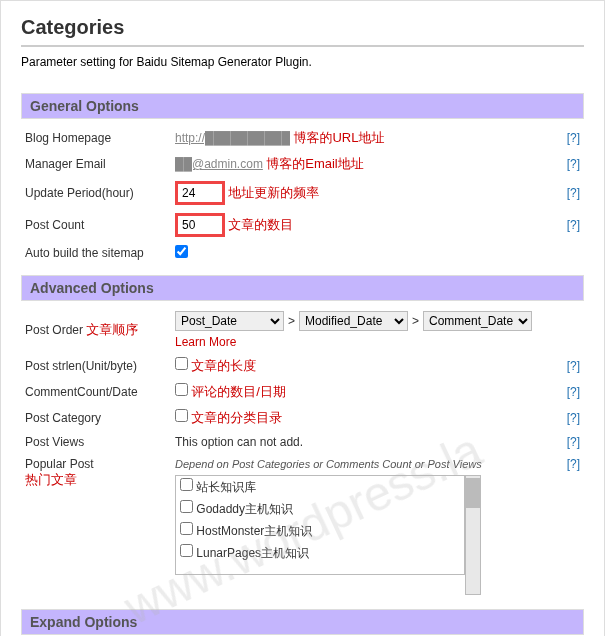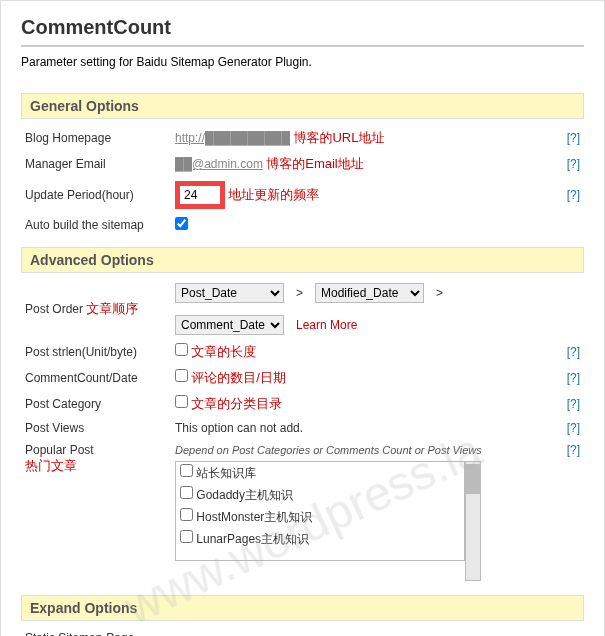--- a/index.html
+++ b/index.html
@@ -25,21 +25,21 @@
     }
     .description {
       color: #000000;
       margin-bottom: 14px;
       font-size: 12px;
     }
     .section-title {
       font-size: 14px;
       font-weight: bold;
       color: #555;
-      background: #fef9c3;
+      background: #c4b5fd;
       border: 1px solid #ddd;
       padding: 4px 8px;
       margin: 10px 0 6px 0;
       display: inline-block;
       width: 100%;
     }
     table.options-table {
       width: 100%;
       border-collapse: collapse;
     }
@@ -59,37 +59,37 @@
       width: 30px;
       text-align: right;
       color: #2271b1;
       font-size: 12px;
     }
     .red-text {
       color: #cc0000;
       font-size: 13px;
     }
     input[type="text"] {
-      border: 5px solid #ef4444;
+      border: 3px solid #ef4444;
       padding: 2px 4px;
       font-size: 12px;
       width: 120px;
     }
     input[type="checkbox"] {
       margin: 0;
     }
     select {
       font-size: 12px;
       border: 1px solid #bbb;
       padding: 1px;
     }
     .post-order-row {
       display: flex;
       align-items: center;
-      gap: 12px;
+      gap: 4px;
       flex-wrap: wrap;
     }
     .post-order-row select {
       min-width: 100px;
     }
     .arrow {
       color: #333;
       font-size: 12px;
     }
     .learn-more {
@@ -150,21 +150,21 @@
       color: rgba(180,180,180,0.25);
       pointer-events: none;
       white-space: nowrap;
       z-index: 0;
     }
   </style>
 </head>
 <body>
 
 <div class="wrap">
-  <h1>CommentCount</h1>
+  <h1>Categories</h1>
   <p class="description">Parameter setting for Baidu Sitemap Generator Plugin.</p>
 
   
   <div class="section-title">General Options</div>
 
   <table class="options-table">
     <tbody>
         <tr>
       <td class="label-col">Blog Homepage</td>
       <td class="value-col">
@@ -179,20 +179,28 @@
         <span class="url-value">██@admin.com</span>
         <span class="red-text"> 博客的Email地址</span>
       </td>
       <td class="help-col"><a class="help-link">[?]</a></td>
     </tr>
     <tr>
       <td class="label-col">Update Period(hour)</td>
       <td class="value-col">
         <input type="text" value="24" style="width: 50px;">
         <span class="red-text"> 地址更新的频率</span>
+      </td>
+      <td class="help-col"><a class="help-link">[?]</a></td>
+    </tr>
+    <tr>
+      <td class="label-col">Post Count</td>
+      <td class="value-col">
+        <input type="text" value="50" style="width: 50px;">
+        <span class="red-text"> 文章的数目</span>
       </td>
       <td class="help-col"><a class="help-link">[?]</a></td>
     </tr>
     <tr>
       <td class="label-col">Auto build the sitemap</td>
       <td class="value-col">
         <input type="checkbox" checked="" style="">
       </td>
       <td class="help-col"></td>
     </tr>

